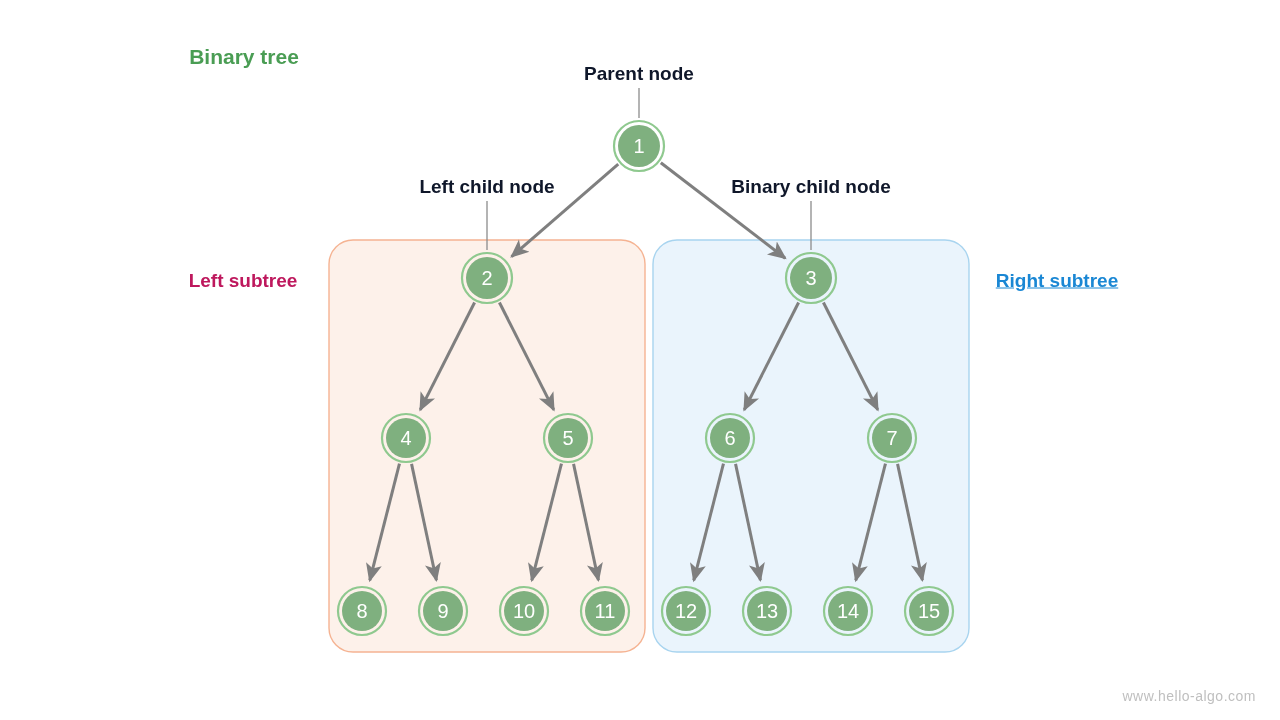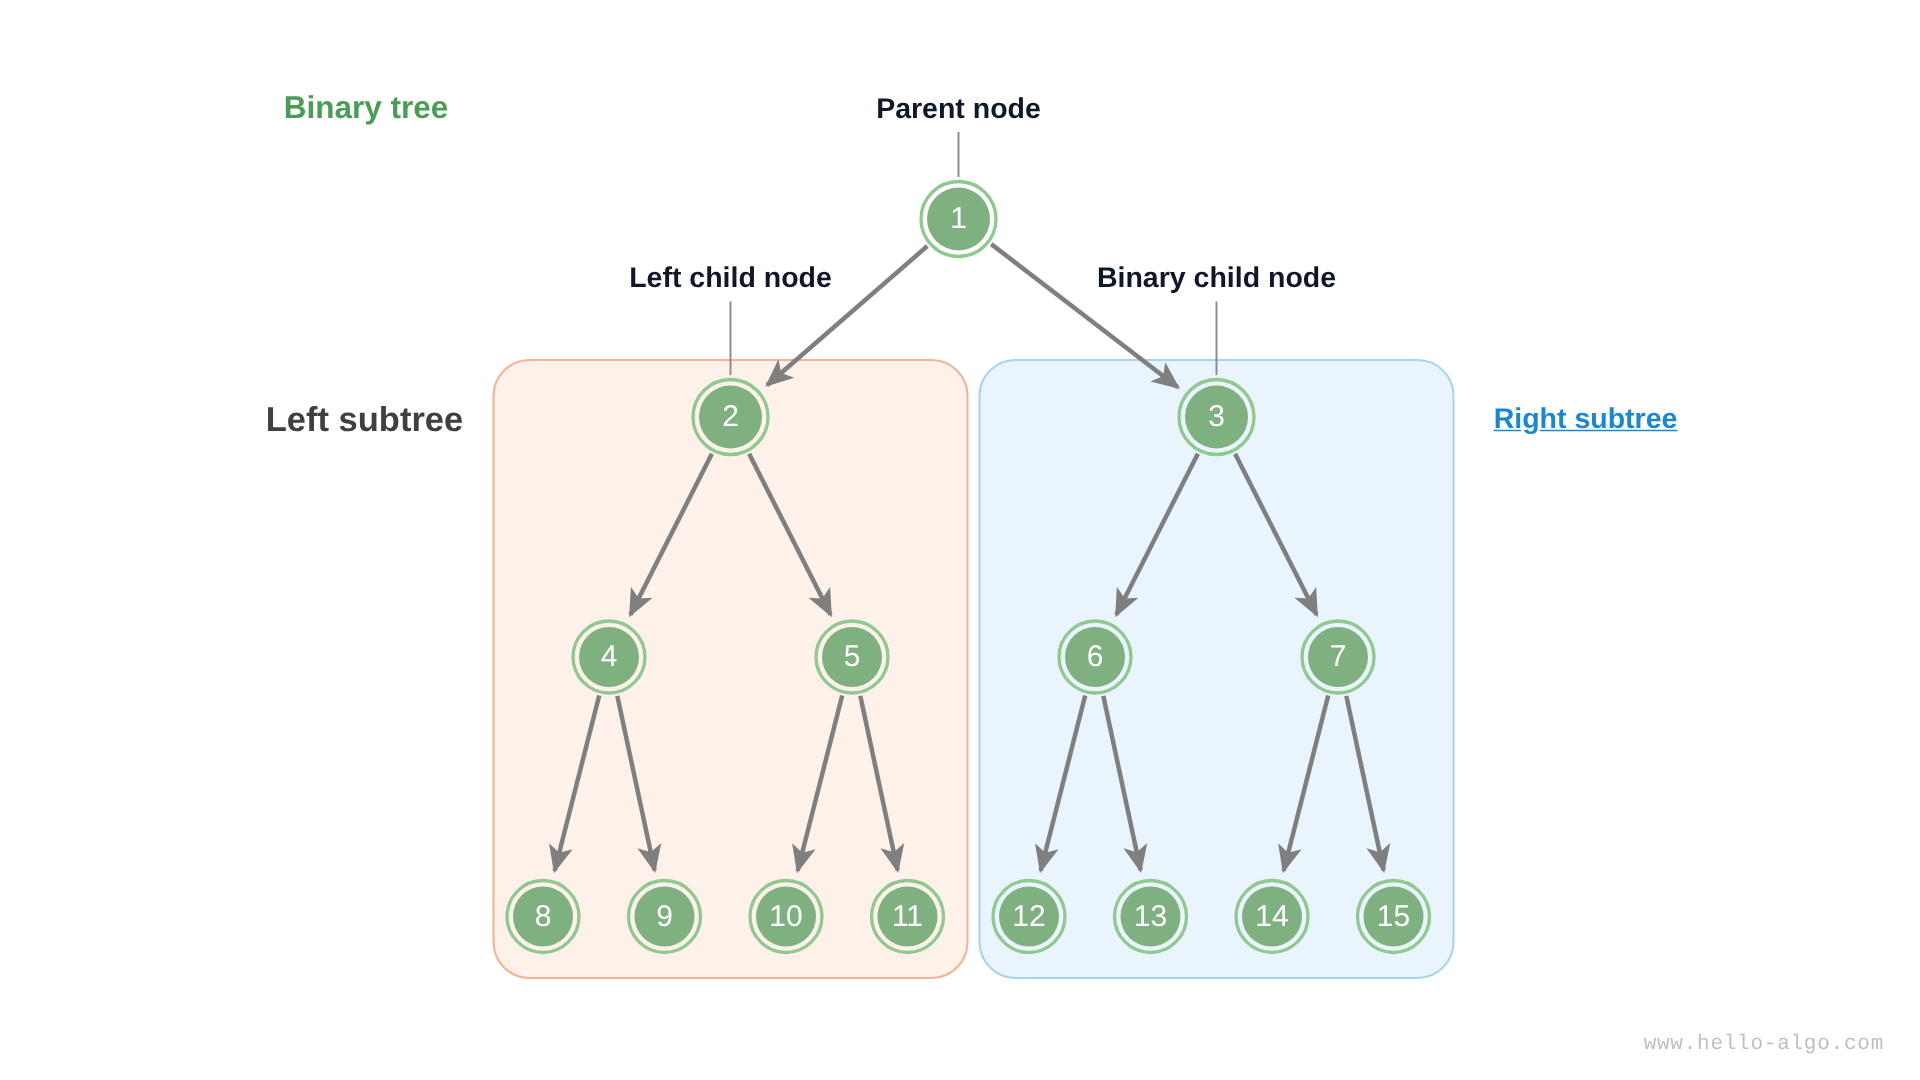--- a/index.html
+++ b/index.html
@@ -29,33 +29,33 @@
   }
   .label-title {
     font-size: 21px;
     color: #4a9d54;
   }
   .label-anno {
     font-size: 19px;
     color: #0f172a;
   }
   .label-left-sub {
-    font-size: 23px;
-    color: #404040;
+    font-size: 19px;
+    color: #be185d;
   }
   .label-right-sub {
     font-size: 19px;
     color: #1a87d4;
     text-decoration: underline;
   }
   .watermark {
     position: absolute;
     right: 24px;
     bottom: 16px;
-    font-family: Liberation Mono, monospace;
+    font-family: Liberation Sans, sans-serif;
     font-size: 14px;
     color: #bfbfbf;
     letter-spacing: 0.5px;
   }
   .node-text {
     font-family: "Liberation Sans", sans-serif;
     font-size: 20px;
     fill: #ffffff;
   }
 </style>
@@ -169,18 +169,18 @@
         <circle cx="929" cy="611" r="20" fill="#7fb07f"></circle>
         <text x="929" y="611" text-anchor="middle" dominant-baseline="central" class="node-text">15</text>
       </g>
     </g>
 </svg>
 
 <div id="labels-layer">
     <div class="label label-anno" style="left: 639px; top: 73px; transform: translate(-50%, -50%);">Parent node</div>
     <div class="label label-anno" style="left: 487px; top: 186px; transform: translate(-50%, -50%);">Left child node</div>
     <div class="label label-anno" style="left: 811px; top: 186px; transform: translate(-50%, -50%);">Binary child node</div>
-    <div class="label label-title" style="left: 244px; top: 72px; transform: translate(-50%, -50%);">Binary tree</div>
+    <div class="label label-title" style="left: 244px; top: 56px; transform: translate(-50%, -50%);">Binary tree</div>
     <div class="label label-left-sub" style="left: 243px; top: 280px; transform: translate(-50%, -50%);">Left subtree</div>
     <div class="label label-right-sub" style="left: 1057px; top: 280px; transform: translate(-50%, -50%);">Right subtree</div>
   </div>
 
 <div class="watermark">www.hello-algo.com</div>
 
 </body></html>

